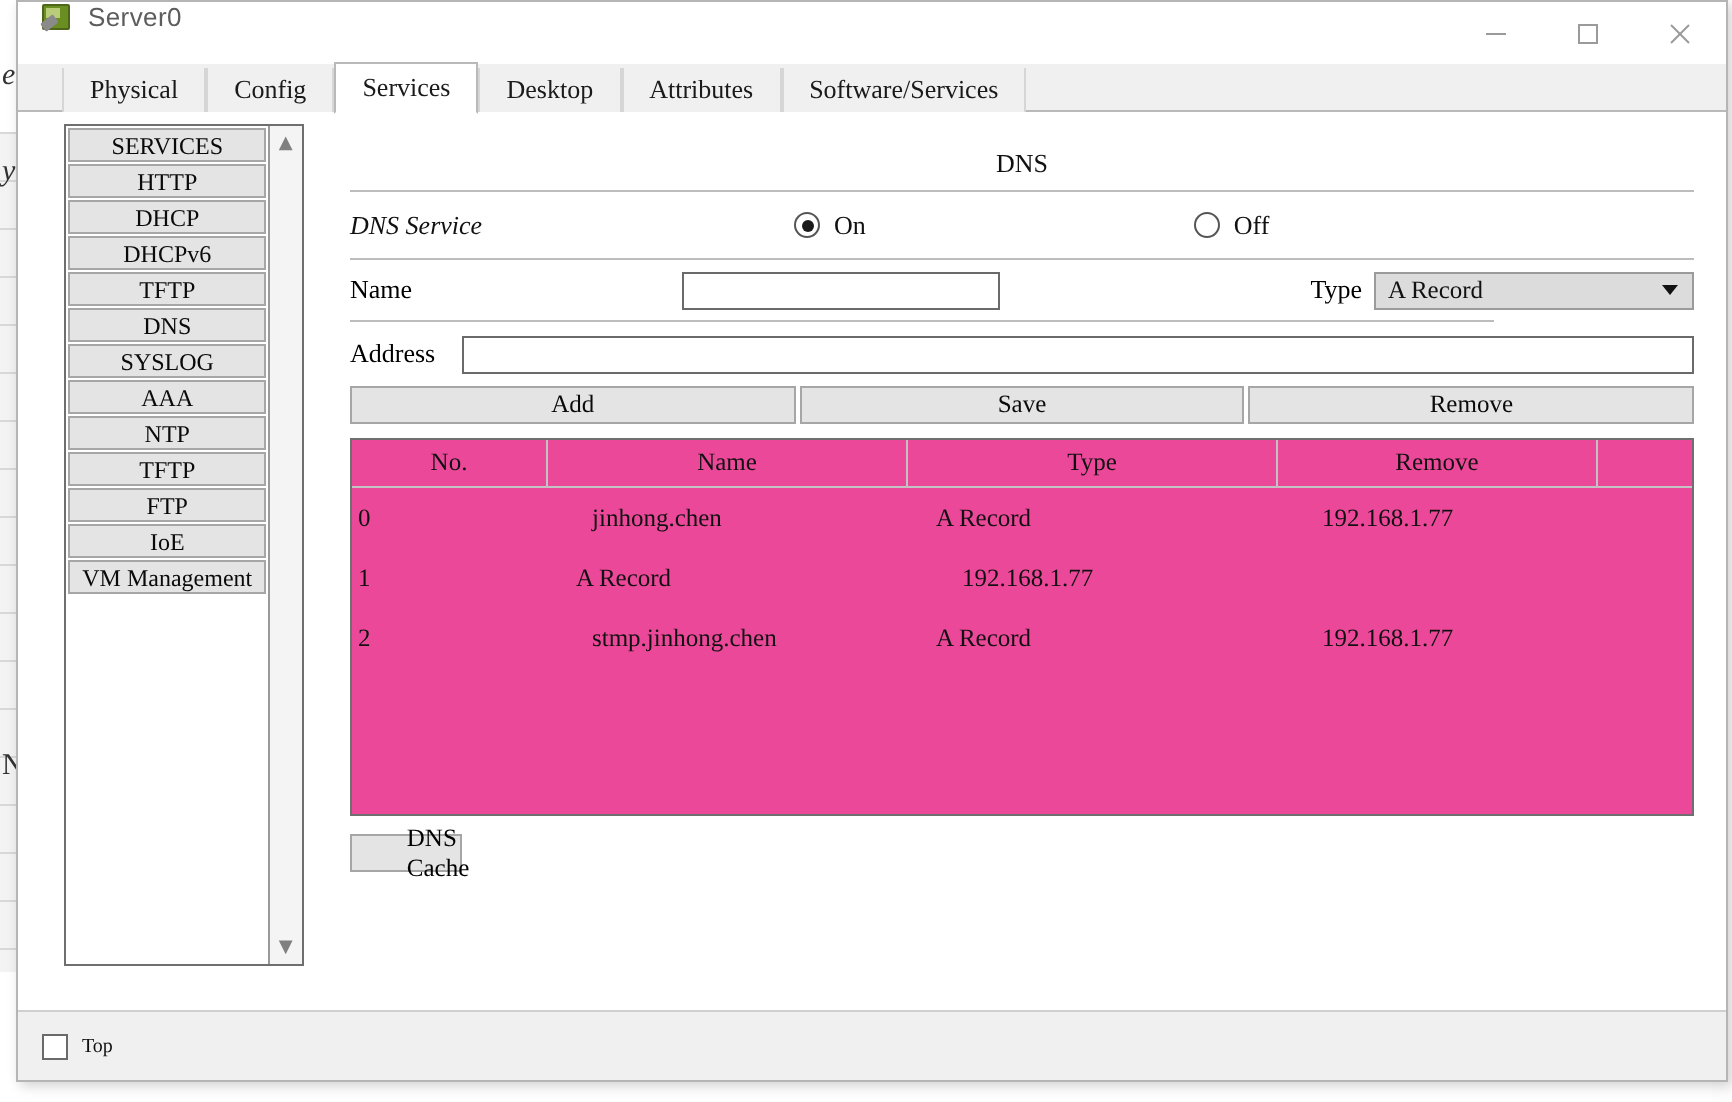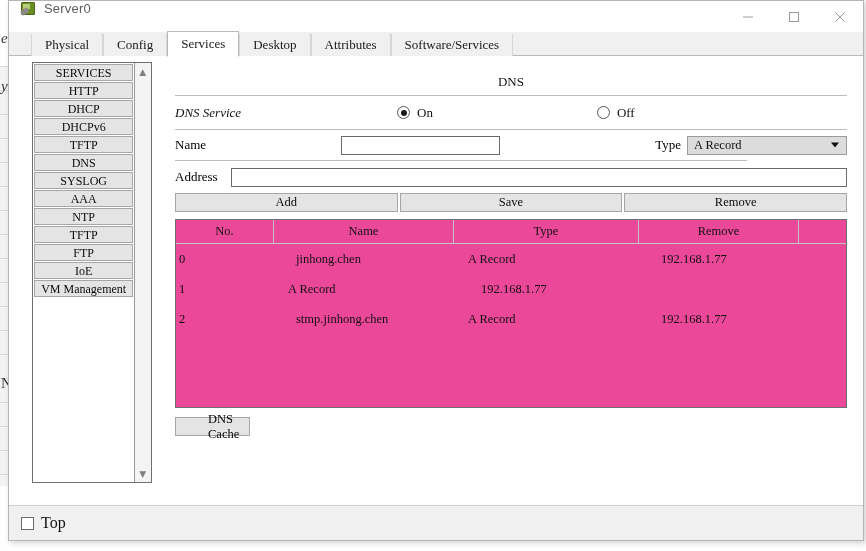--- a/index.html
+++ b/index.html
@@ -421,21 +421,21 @@
     box-sizing: border-box;
     height: 30px;
     padding-left: 3px;
   }
   .td.name  { padding-left: 22px; }
   .td.type  { padding-left: 14px; }
   .td.det   { padding-left: 22px; }
 
   .dns-cache-btn {
     margin-top: 9px;
-    width: 75px;
+    width: 56px;
     height: 19px;
     background: #e4e4e4;
     border: 1px solid #a6a6a6;
     box-sizing: border-box;
     font-family: "Liberation Serif", serif;
     font-size: 12.5px;
     display: flex;
     align-items: center;
     justify-content: center;
     padding-left: 32px;
@@ -454,21 +454,21 @@
   .chk {
     width: 13px;
     height: 13px;
     border: 1px solid #6a6a6a;
     background: #fff;
     box-sizing: border-box;
     margin-right: 7px;
   }
   .chk-label {
     font-family: "Liberation Serif", serif;
-    font-size: 16px;
+    font-size: 10px;
     color: #111;
   }
 </style>
 </head>
 <body>
 
 <div id="bg">
   <div class="bg-stripes"></div>
   <div class="bg-glyph" style="top:30px;">e</div>
   <div class="bg-glyph" style="top:78px;">y</div>

